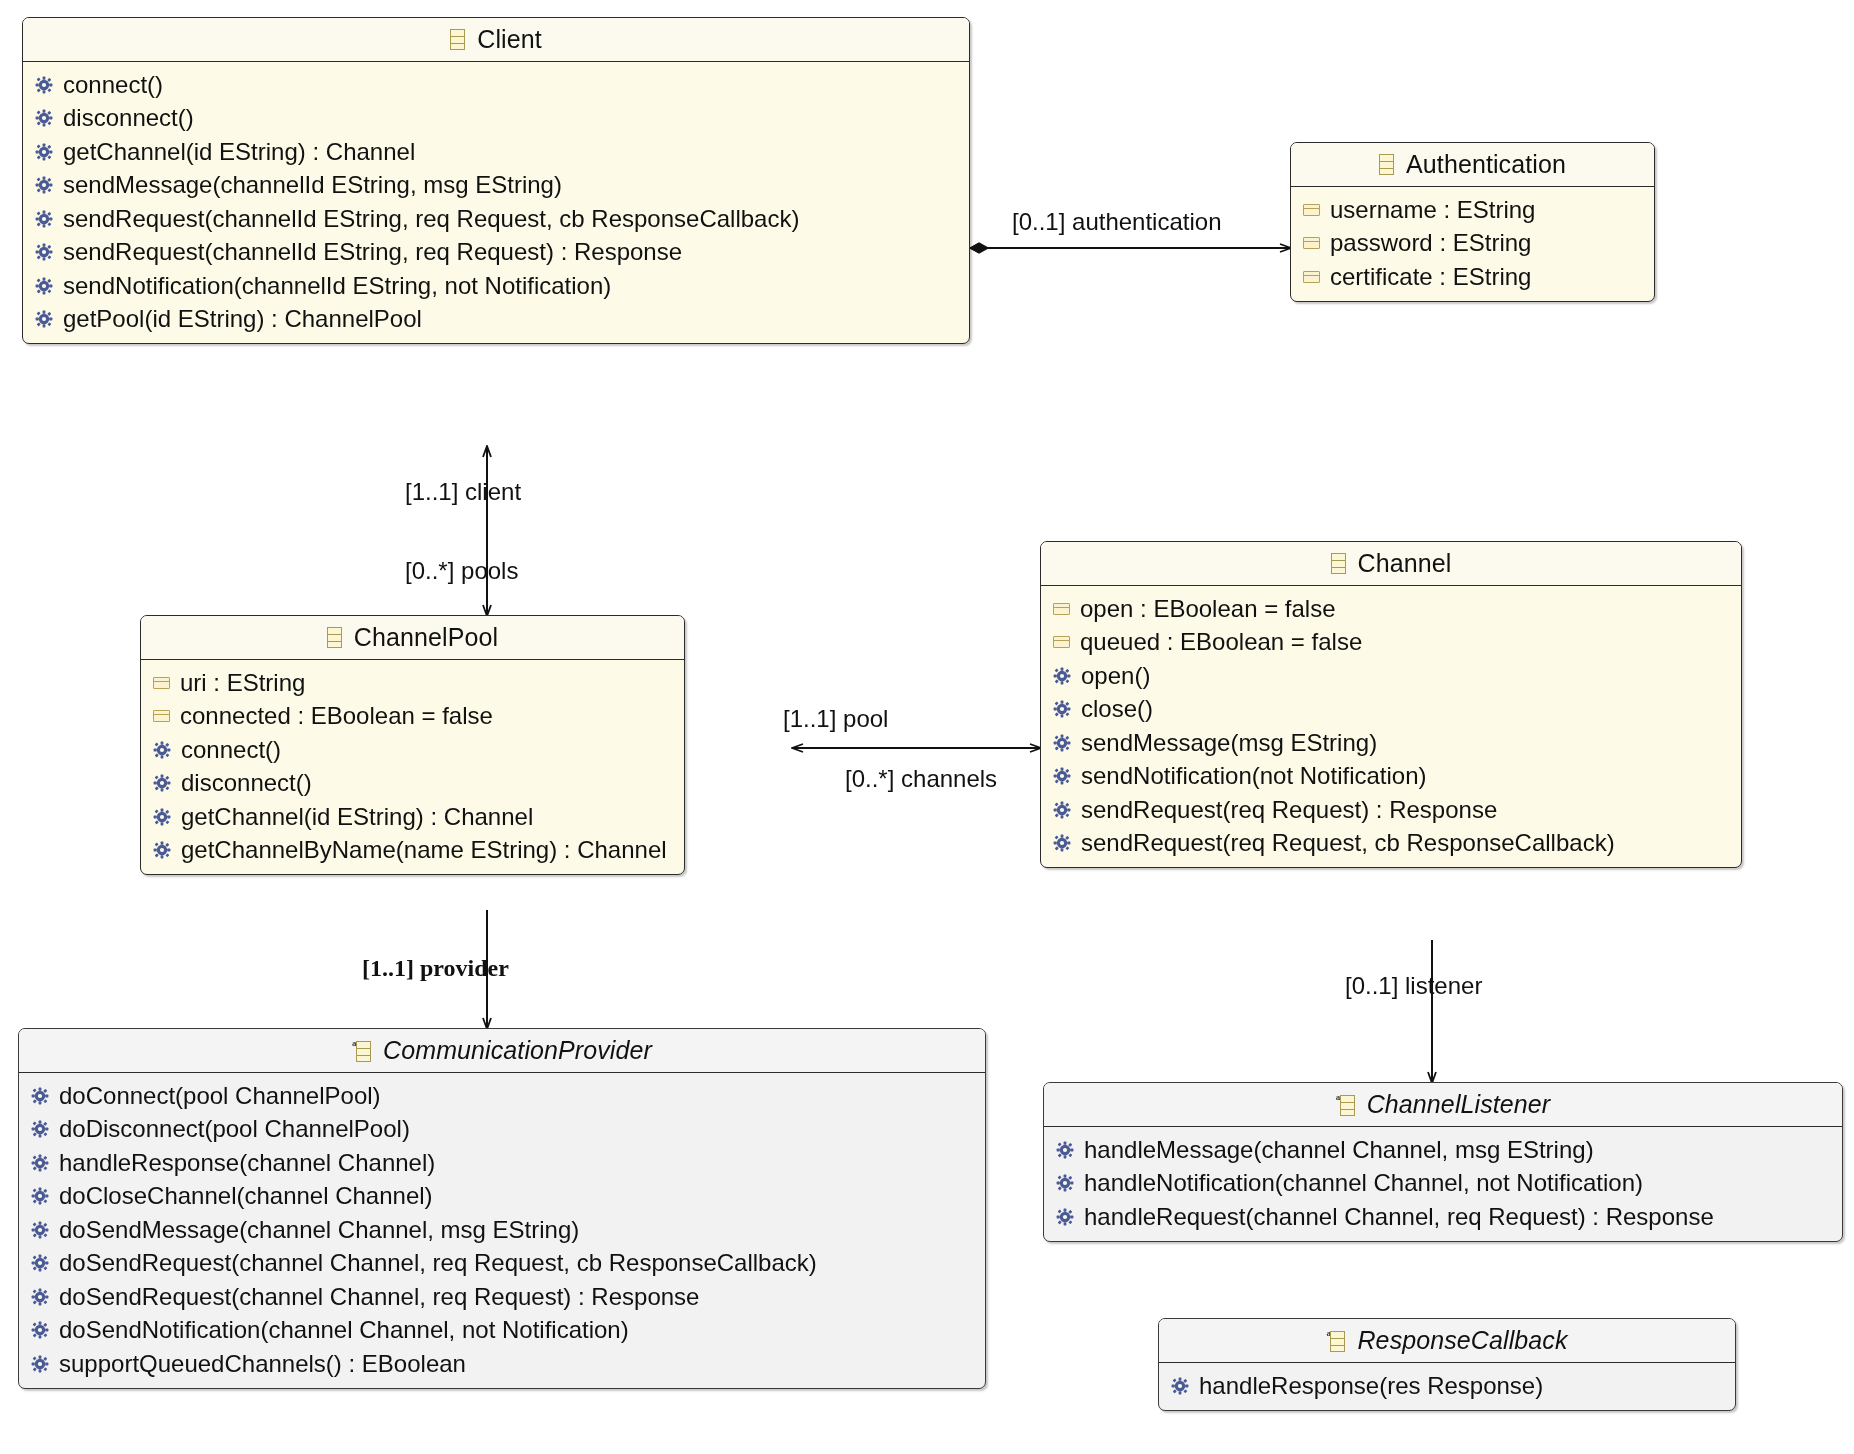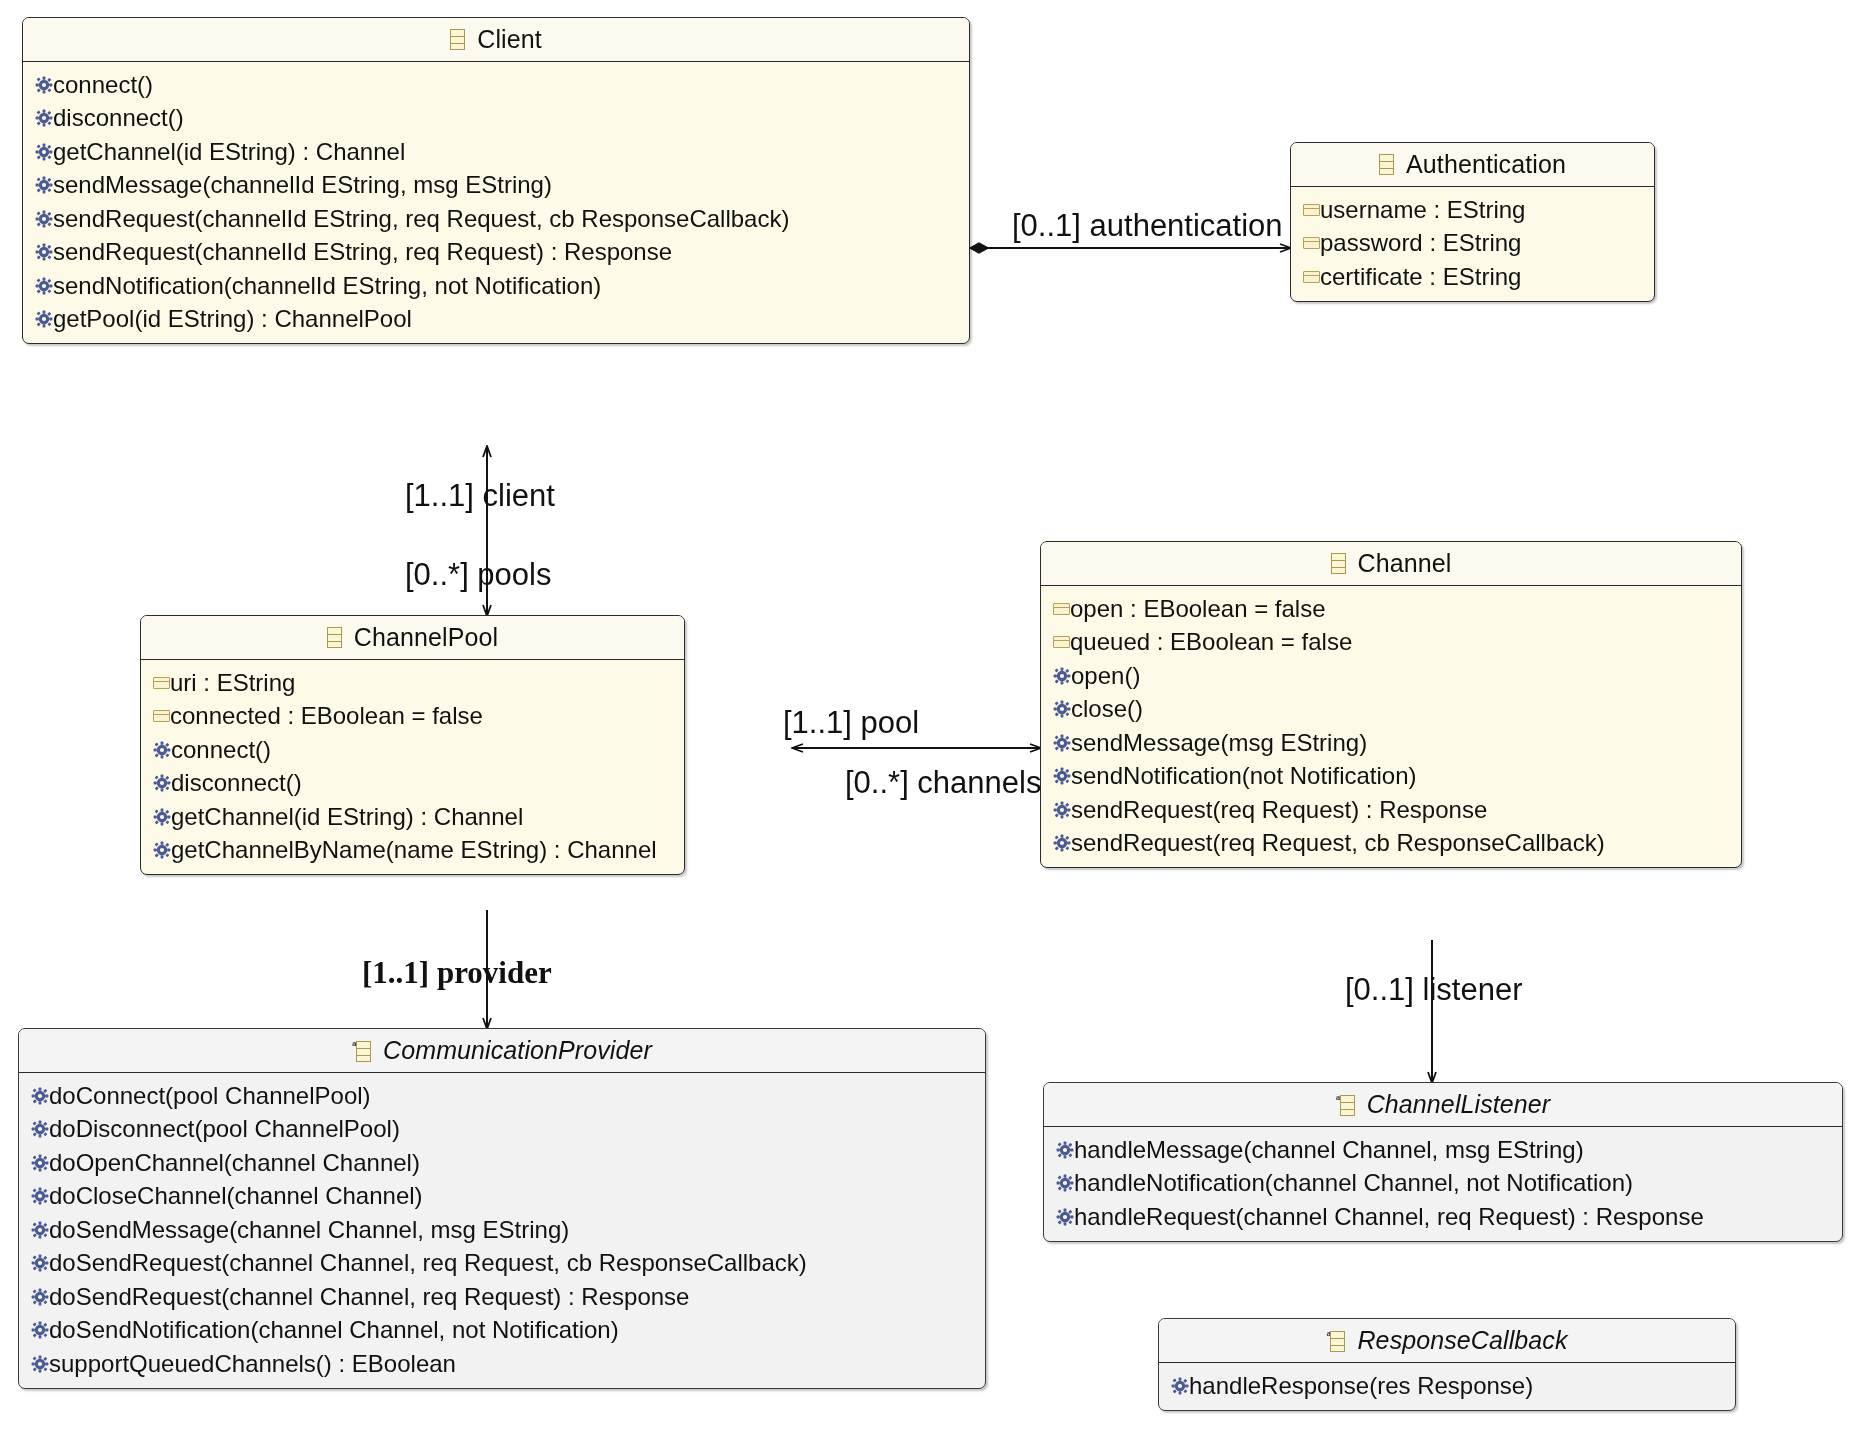--- a/index.html
+++ b/index.html
@@ -45,20 +45,21 @@
     color: #111;
     white-space: nowrap;
     letter-spacing: .1px;
   }
   .uml-class.abstract .uml-title { font-style: italic; }
 
   .uml-body { padding: 6px 0 7px 0; }
 
   .uml-feature {
     display: flex; align-items: center;
+    gap: 10px;
     height: 33.5px;
     padding-left: 12px;
     font-size: 24px;
     color: #111;
     white-space: nowrap;
   }
 
   
   .ico { flex: 0 0 auto; display: block; }
 
@@ -97,21 +98,21 @@
     content:""; position:absolute; left:0; right:0; top:3px; height:1.2px; background:#b5a256;
   }
 
   
   .ico-op { width: 18px; height: 18px; position: relative; }
   .ico-op svg { display:block; }
 
   
   .rel-label {
     position: absolute;
-    font-size: 31px;
+    font-size: 24px;
     color: #111;
     white-space: nowrap;
     z-index: 6;
   }
   .rel-label.bold { font-weight: 700; font-family: Liberation Serif, serif; }
 </style>
 </head>
 <body>
 
 <div id="canvas">
@@ -639,21 +640,21 @@
                 <rect x="0.6" y="7.6" width="3.2" height="2.8" rx="0.6"></rect>
                 <rect x="14.2" y="7.6" width="3.2" height="2.8" rx="0.6"></rect>
                 <rect x="2.1" y="2.1" width="3.0" height="2.7" rx="0.6" transform="rotate(-45 3.6 3.45)"></rect>
                 <rect x="12.9" y="12.9" width="3.0" height="2.7" rx="0.6" transform="rotate(-45 14.4 14.25)"></rect>
                 <rect x="12.9" y="2.4" width="2.7" height="3.0" rx="0.6" transform="rotate(45 14.25 3.9)"></rect>
                 <rect x="2.4" y="12.9" width="2.7" height="3.0" rx="0.6" transform="rotate(45 3.75 14.4)"></rect>
               </g>
               <circle cx="9" cy="9" r="2.1" fill="#fdfbe8"></circle>
             </svg>
           </span>
-          <span>doOpenChannel(channel Channel)</span>
+          <span>handleResponse(channel Channel)</span>
         </div>
         <div class="uml-feature">
           <span class="ico ico-op">
             <svg width="18" height="18" viewBox="0 0 18 18" xmlns="http://www.w3.org/2000/svg">
               <g fill="#4a5a96">
                 <circle cx="9" cy="9" r="5.2"></circle>
                 <rect x="7.6" y="0.6" width="2.8" height="3.2" rx="0.6"></rect>
                 <rect x="7.6" y="14.2" width="2.8" height="3.2" rx="0.6"></rect>
                 <rect x="0.6" y="7.6" width="3.2" height="2.8" rx="0.6"></rect>
                 <rect x="14.2" y="7.6" width="3.2" height="2.8" rx="0.6"></rect>

